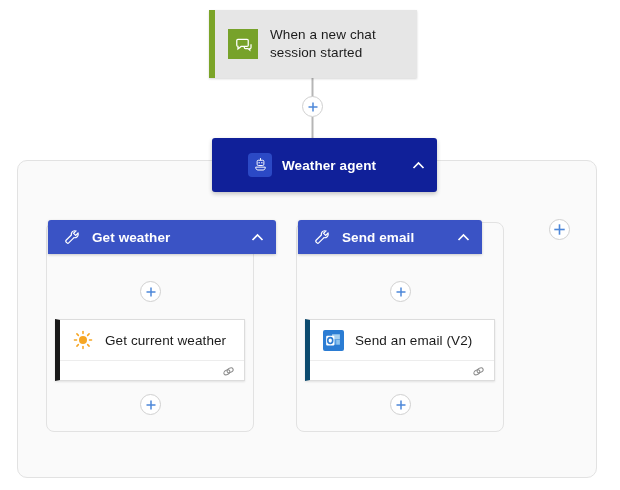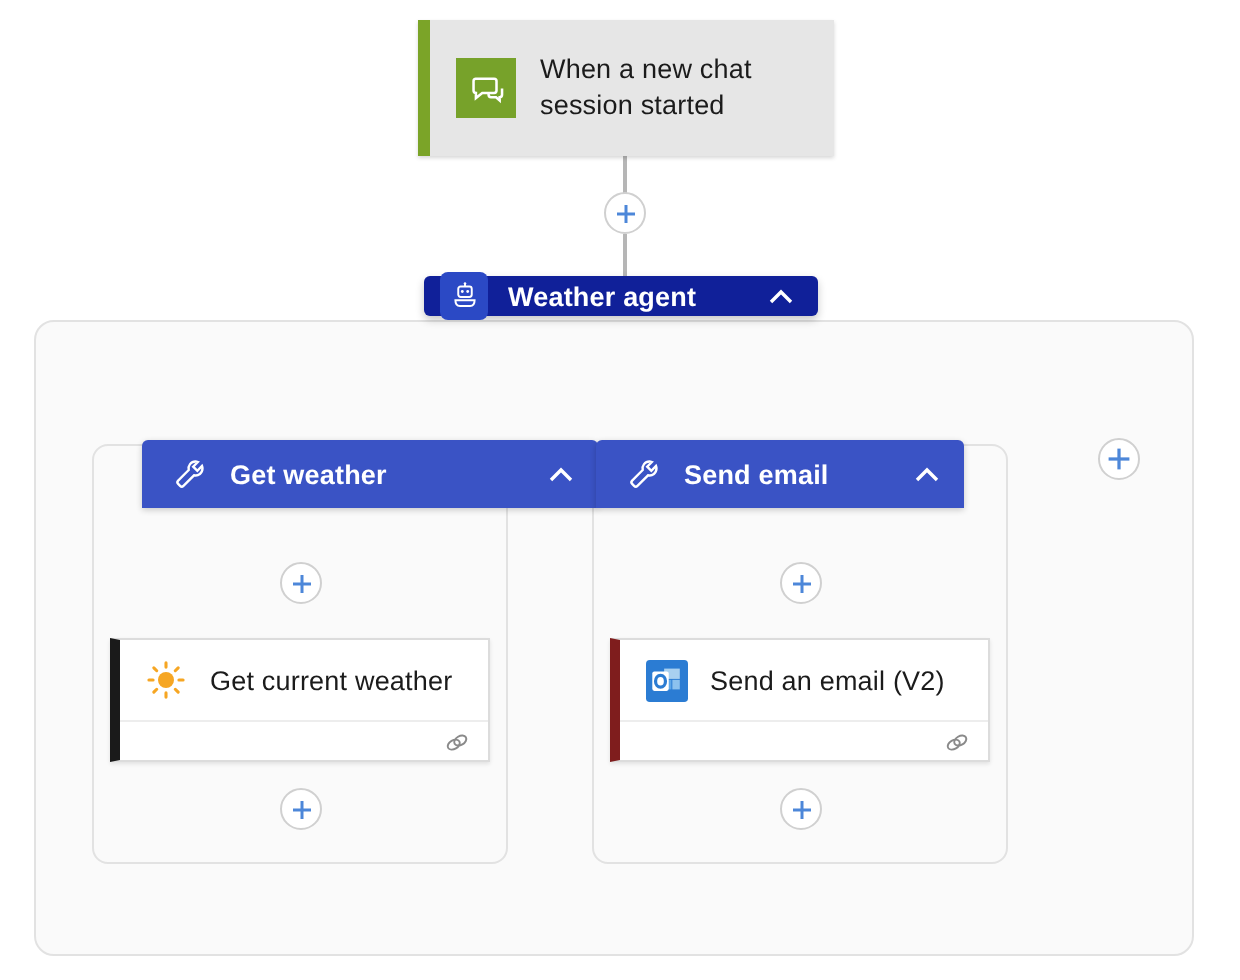--- a/index.html
+++ b/index.html
@@ -60,27 +60,28 @@
     padding-right: 8px;
     letter-spacing: 0.1px;
   }
 
   
   .agent-node {
     position: absolute;
     left: 212px;
     top: 138px;
     width: 197px;
-    height: 20px;
+    height: 54px;
     background: #102099;
     border-radius: 3px;
     display: flex;
     align-items: center;
     box-shadow: 0 2px 4px rgba(0,0,0,0.22);
     z-index: 4;
+    padding-left: 28px;
   }
   .agent-icon-box {
     width: 24px;
     height: 24px;
     background: #2b49c5;
     border-radius: 4px;
     margin-left: 8px;
     margin-right: 10px;
     flex: none;
     display: flex;
@@ -129,21 +130,21 @@
   .branch-header {
     position: absolute;
     height: 34px;
     background: #3a53c5;
     border-radius: 3px 3px 0 0;
     display: flex;
     align-items: center;
     box-shadow: 0 1px 3px rgba(0,0,0,0.2);
     z-index: 3;
   }
-  .bh-left  { left: 48px;  top: 220px; width: 228px; margin-left: 23px; }
+  .bh-left  { left: 48px;  top: 220px; width: 228px; }
   .bh-right { left: 298px; top: 220px; width: 184px; }
   .branch-icon {
     width: 20px;
     height: 20px;
     margin-left: 14px;
     margin-right: 10px;
     flex: none;
     display: flex;
     align-items: center;
     justify-content: center;
@@ -162,21 +163,21 @@
     width: 190px;
     height: 62px;
     background: #ffffff;
     border: 1px solid #dcdcdc;
     box-sizing: border-box;
     z-index: 3;
     box-shadow: 0 1px 2px rgba(0,0,0,0.10);
     text-align: right;
   }
   .card-weather { left: 55px;  top: 319px; border-left: 5px solid #1a1a1a; }
-  .card-email   { left: 305px; top: 319px; border-left: 5px solid #7f1d1d; }
+  .card-email   { left: 305px; top: 319px; border-left: 5px solid #0c4a6e; }
   .card-top {
     height: 40px;
     display: flex;
     align-items: center;
     border-bottom: 1px solid #ededed;
   }
   .card-icon {
     width: 22px;
     height: 22px;
     margin-left: 12px;

